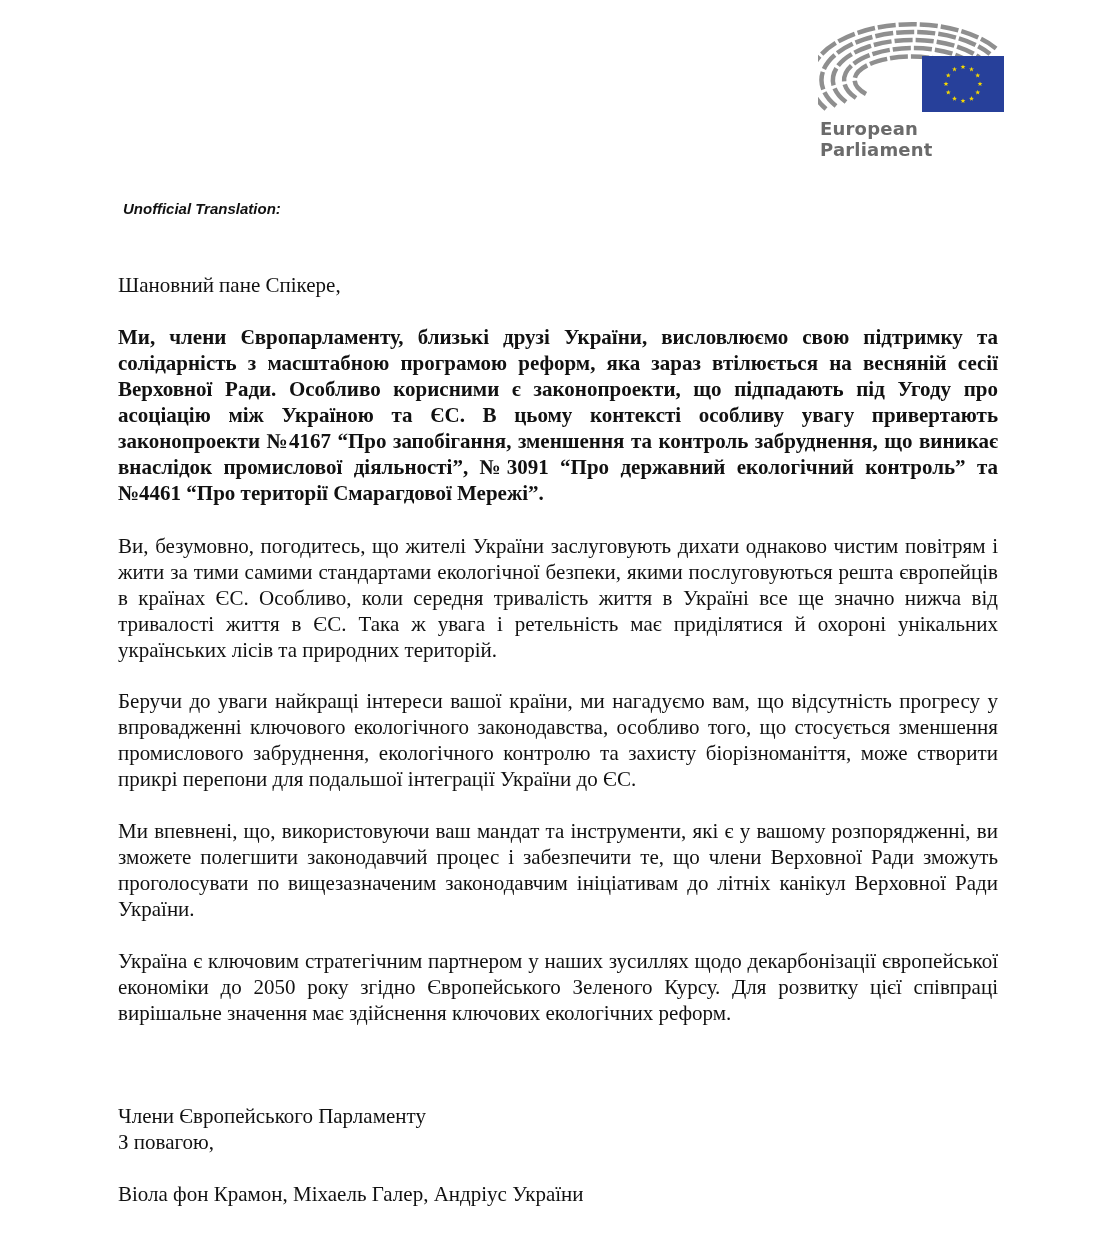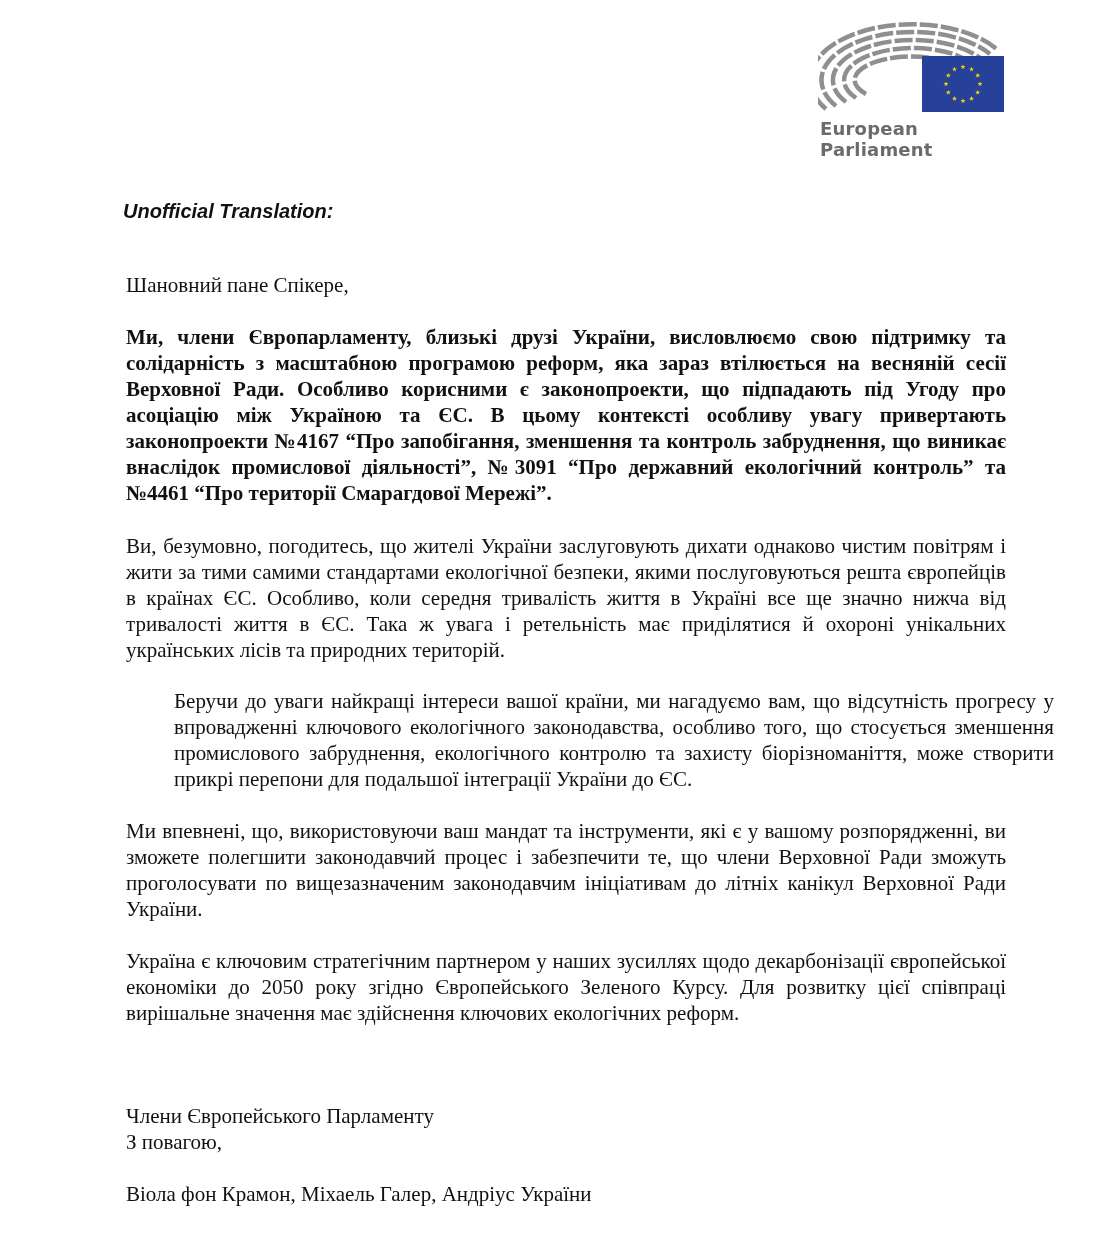--- a/index.html
+++ b/index.html
@@ -2,28 +2,28 @@
 <html><head>
   <meta charset="utf-8">
   <style>
     html, body { margin: 0; padding: 0; background: #ffffff; }
     body { width: 1111px; height: 1234px; position: relative; overflow: hidden; color: #111; }
     .logo { position: absolute; left: 818px; top: 14px; width: 192px; height: 130px; }
     .logo svg { position: absolute; left: 0; top: 0; }
     .logo-text { position: absolute; left: 2px; top: 104px; width: 190px; text-align: left;
       font-family: "DejaVu Sans", sans-serif; font-size: 18px; color: #6b6b6b; letter-spacing: 0.2px; font-weight: bold; }
     .heading { position: absolute; left: 123px; top: 200px; font-family: "Liberation Sans", sans-serif;
-      font-weight: bold; font-style: italic; font-size: 20px; }
-    .letter { position: absolute; left: 126px; width: 880px; font-family: "Liberation Serif", serif;
+      font-weight: bold; font-style: italic; font-size: 15px; }
+    .letter { position: absolute; left: 118px; width: 880px; font-family: "Liberation Serif", serif;
       font-size: 21px; line-height: 26px; }
     .salutation { top: 272px; }
     .para { text-align: justify; }
     .p1 { top: 324px; font-weight: bold; }
     .p2 { top: 533px; }
-    .p3 { top: 688px; margin-left: 48px; }
+    .p3 { top: 688px; }
     .p4 { top: 818px; }
     .p5 { top: 948px; }
     .closing { top: 1103px; }
     .signatories { top: 1181px; }
     .letter .line { display: block; }
   </style>
 </head>
 <body>
 
 <div class="logo">

